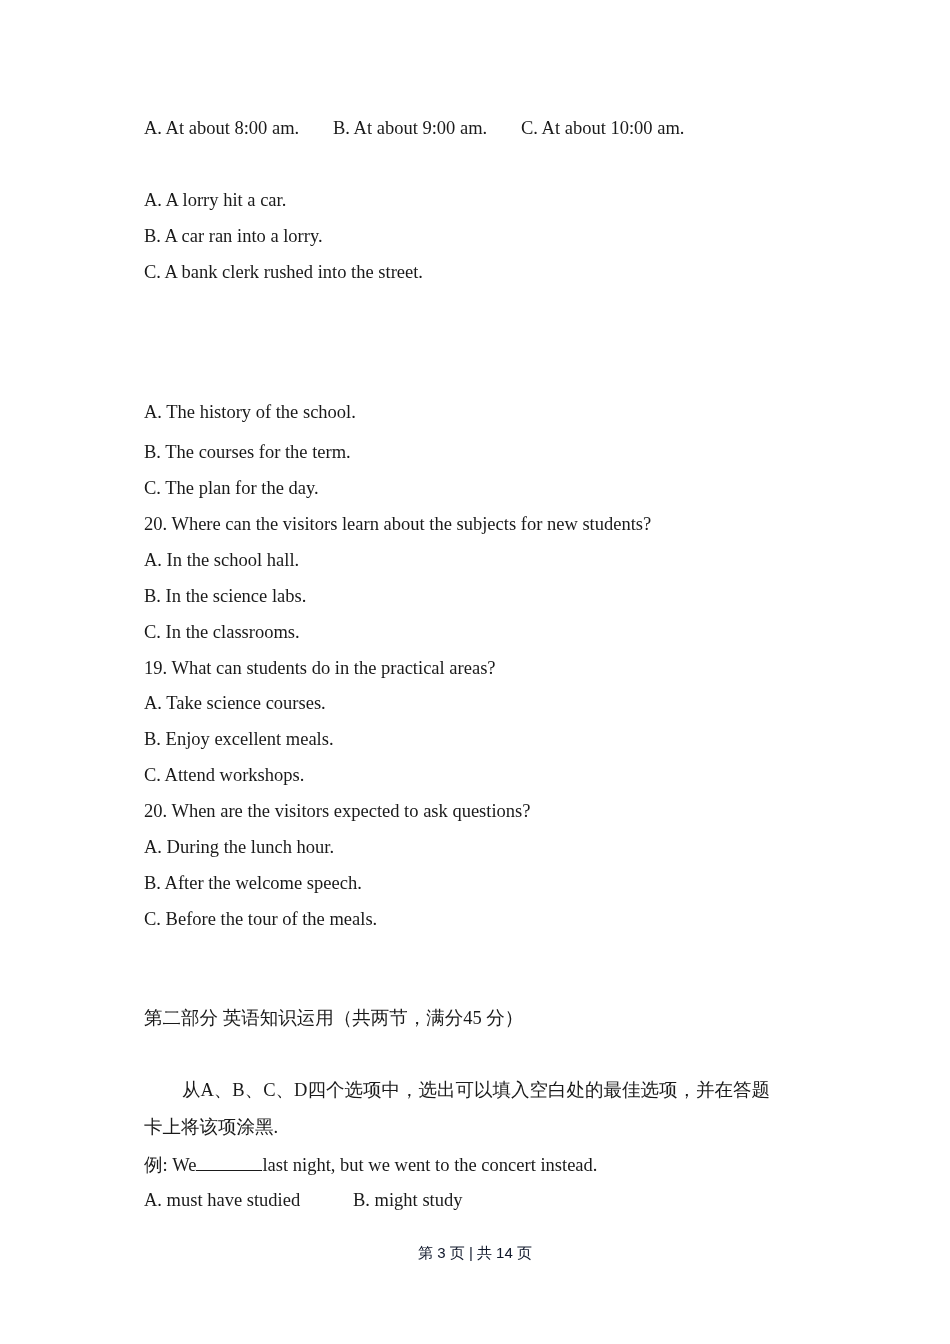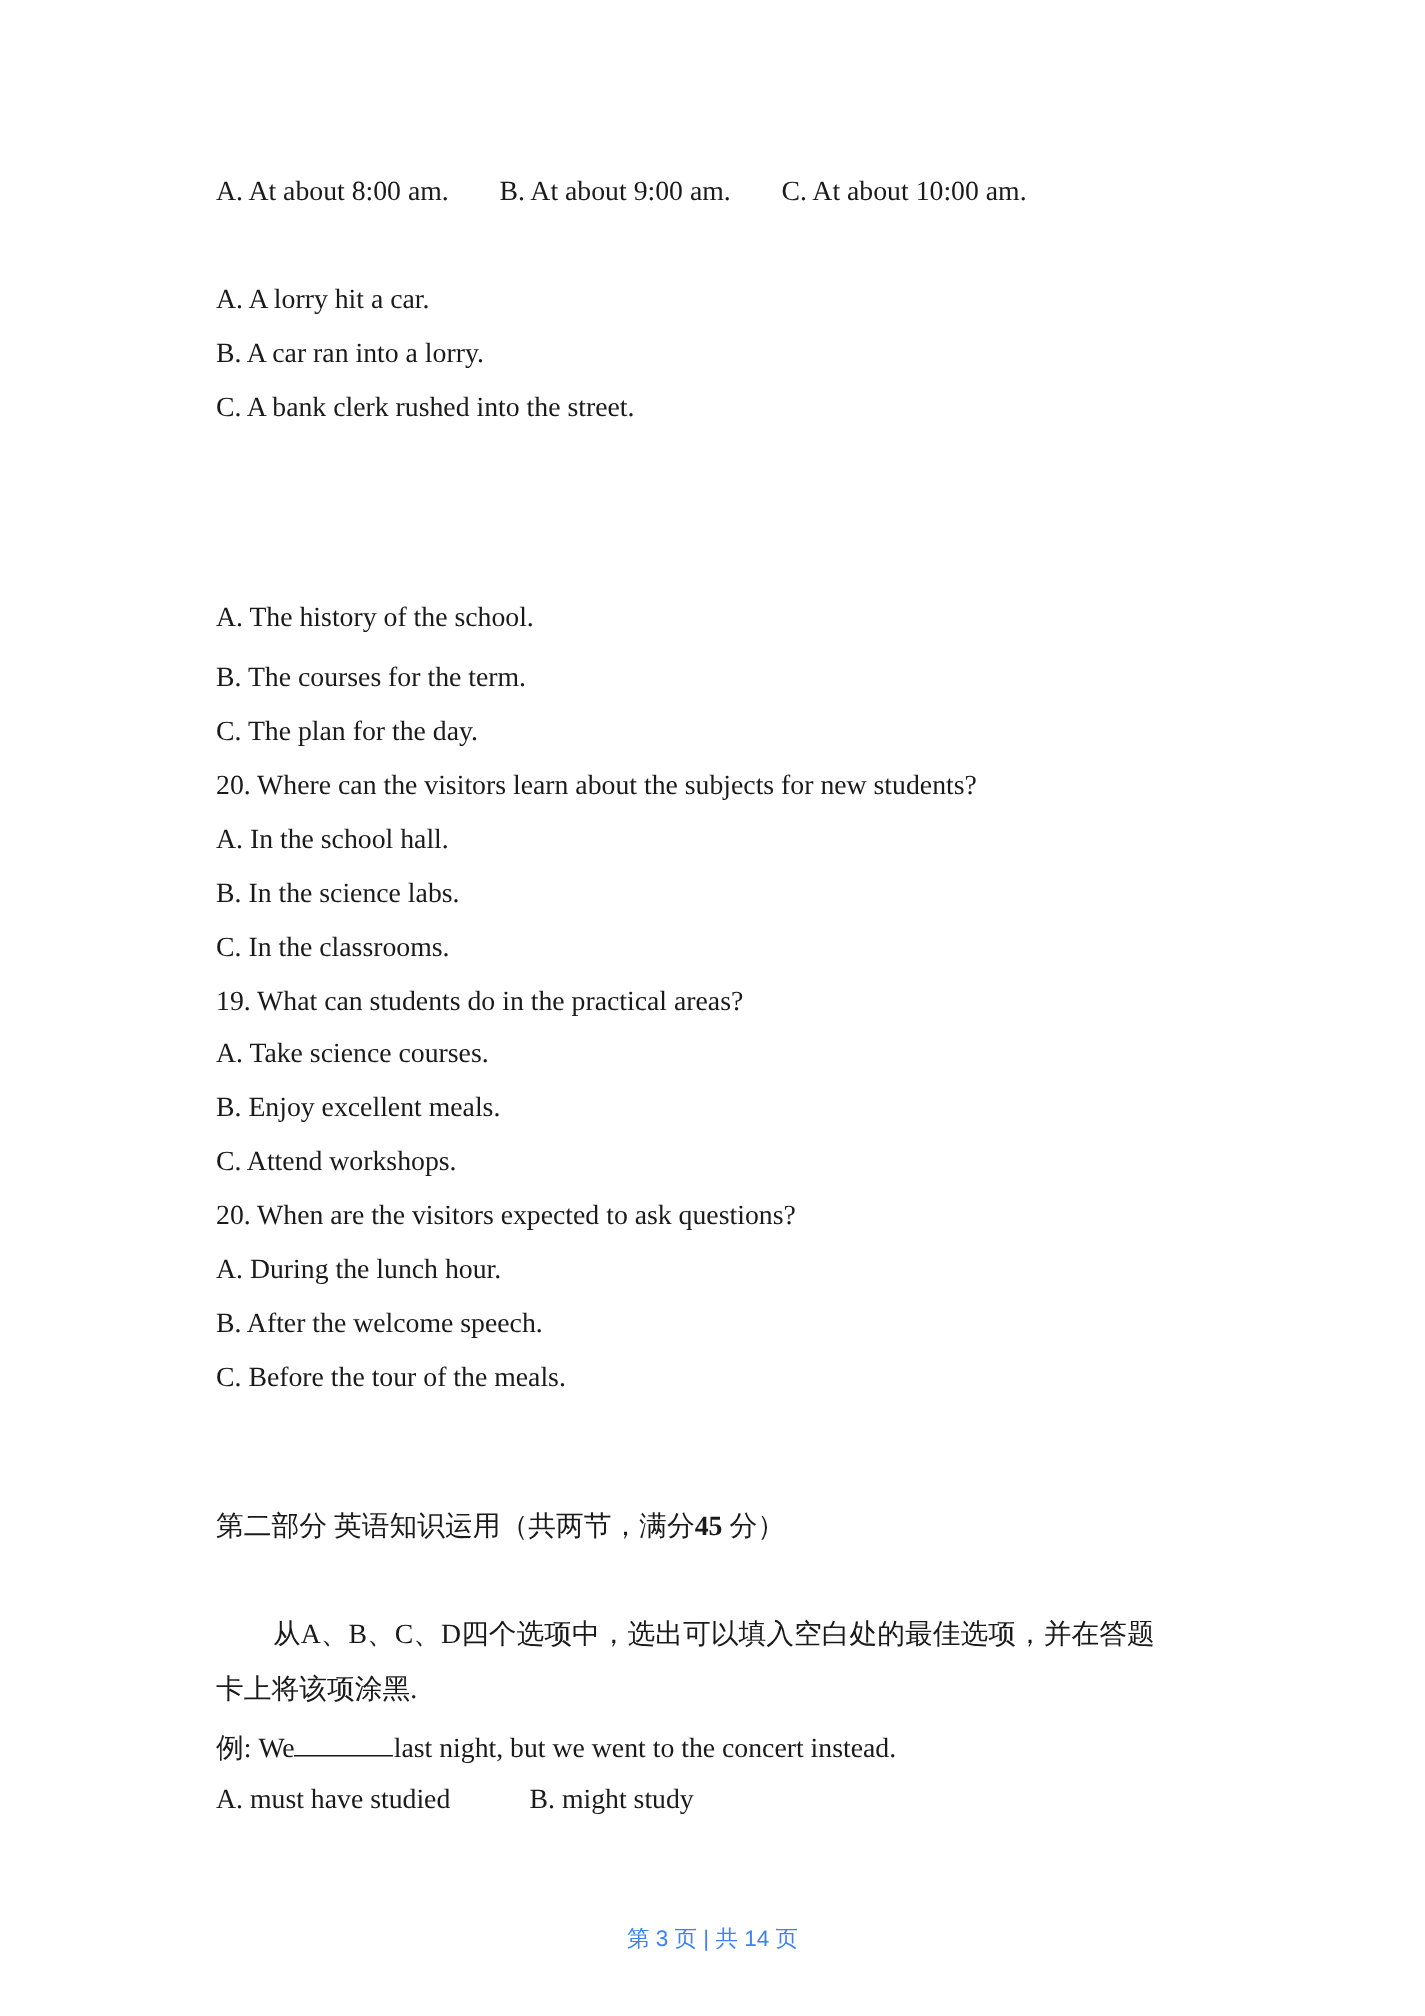--- a/index.html
+++ b/index.html
@@ -30,38 +30,37 @@
     }
     .line.indent { left: 182px; }
     .row-options {
       position: absolute;
       left: 144px;
       font-size: 18.5px;
       line-height: 22px;
       white-space: nowrap;
     }
     .row-options span { position: absolute; top: 0; white-space: nowrap; }
-    .bold { font-weight: bold; }
+    .bold { font-weight: normal; }
     .blank {
       display: inline-block;
       width: 66px;
       border-bottom: 1.3px solid #1a1a1a;
       height: 17px;
       vertical-align: baseline;
     }
     .footer {
       position: absolute;
       top: 1244px;
       left: 0;
       width: 950px;
       text-align: center;
       font-family: "Liberation Sans", "DejaVu Sans", sans-serif;
       font-size: 15px;
-      color: #3b82f6;
-      margin-top: 39px;
+      color: #0f172a;
     }
   </style>
 </head>
 <body>
 
 <div class="page">
 
   <div class="row-options" style="top:117px;">
     <span style="left:0px;">A. At about 8:00 am.</span>
     <span style="left:189px;">B. At about 9:00 am.</span>

